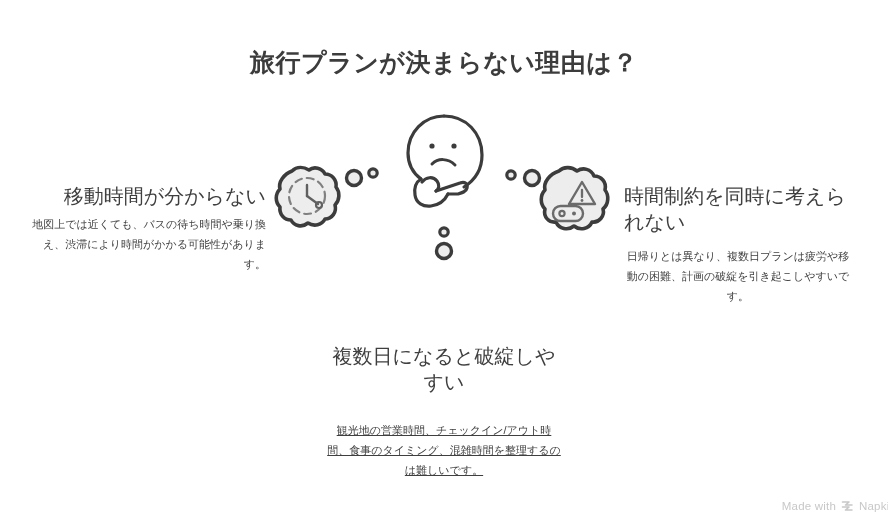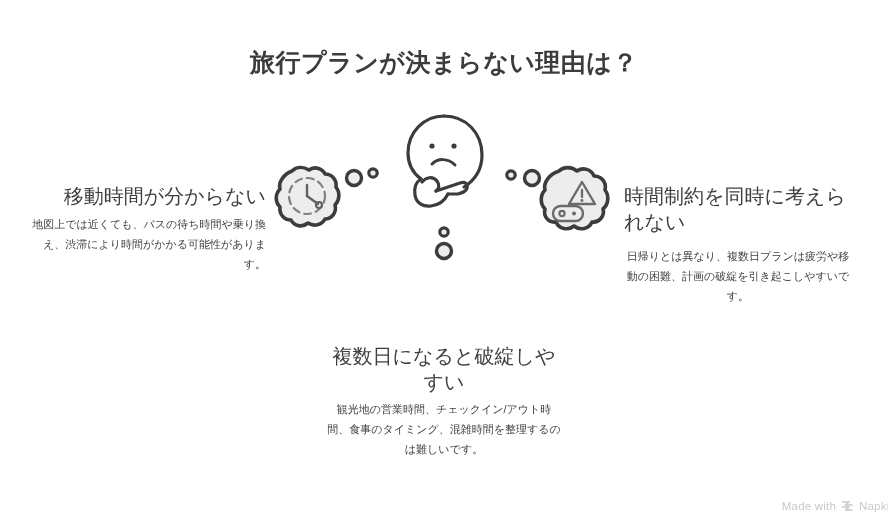--- a/index.html
+++ b/index.html
@@ -83,23 +83,24 @@
 
   
   .center-heading {
     left: 330px;
     top: 343px;
     width: 228px;
     text-align: center;
   }
   .center-body {
     left: 326px;
-    top: 399px;
+    top: 420px;
     width: 236px;
     text-align: center;
+    text-decoration: underline;
   }
 
   
   .icon-abs {
     position: absolute;
   }
   .face-icon   { left: 398px; top: 112px; }
   .left-icon   { left: 272px; top: 163px; }
   .right-icon  { left: 537px; top: 163px; }
   .center-icon { left: 408px; top: 264px; }

